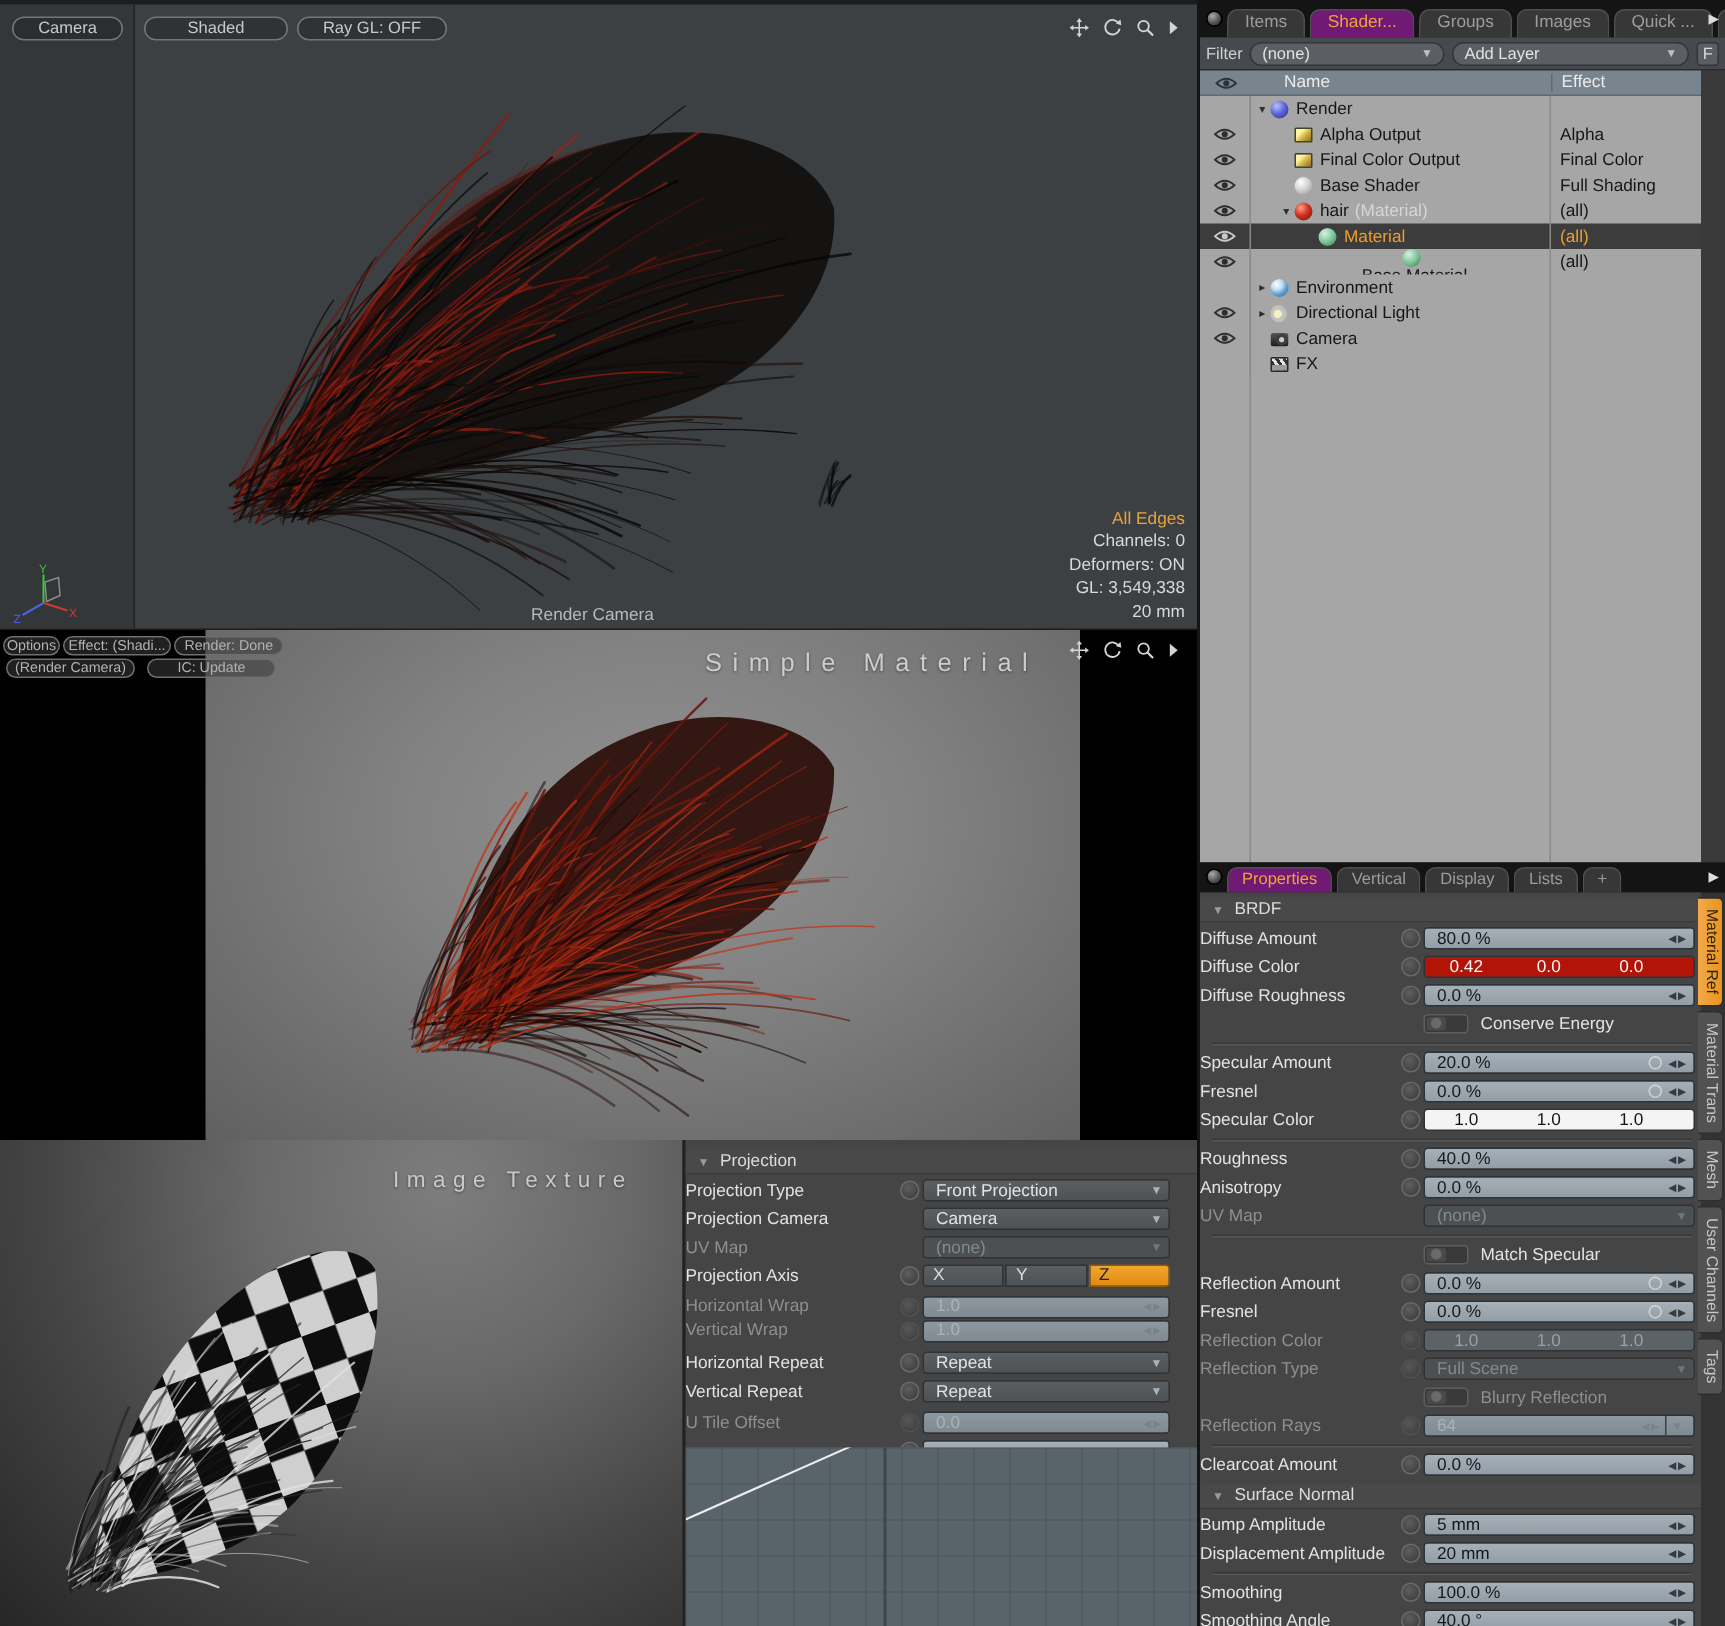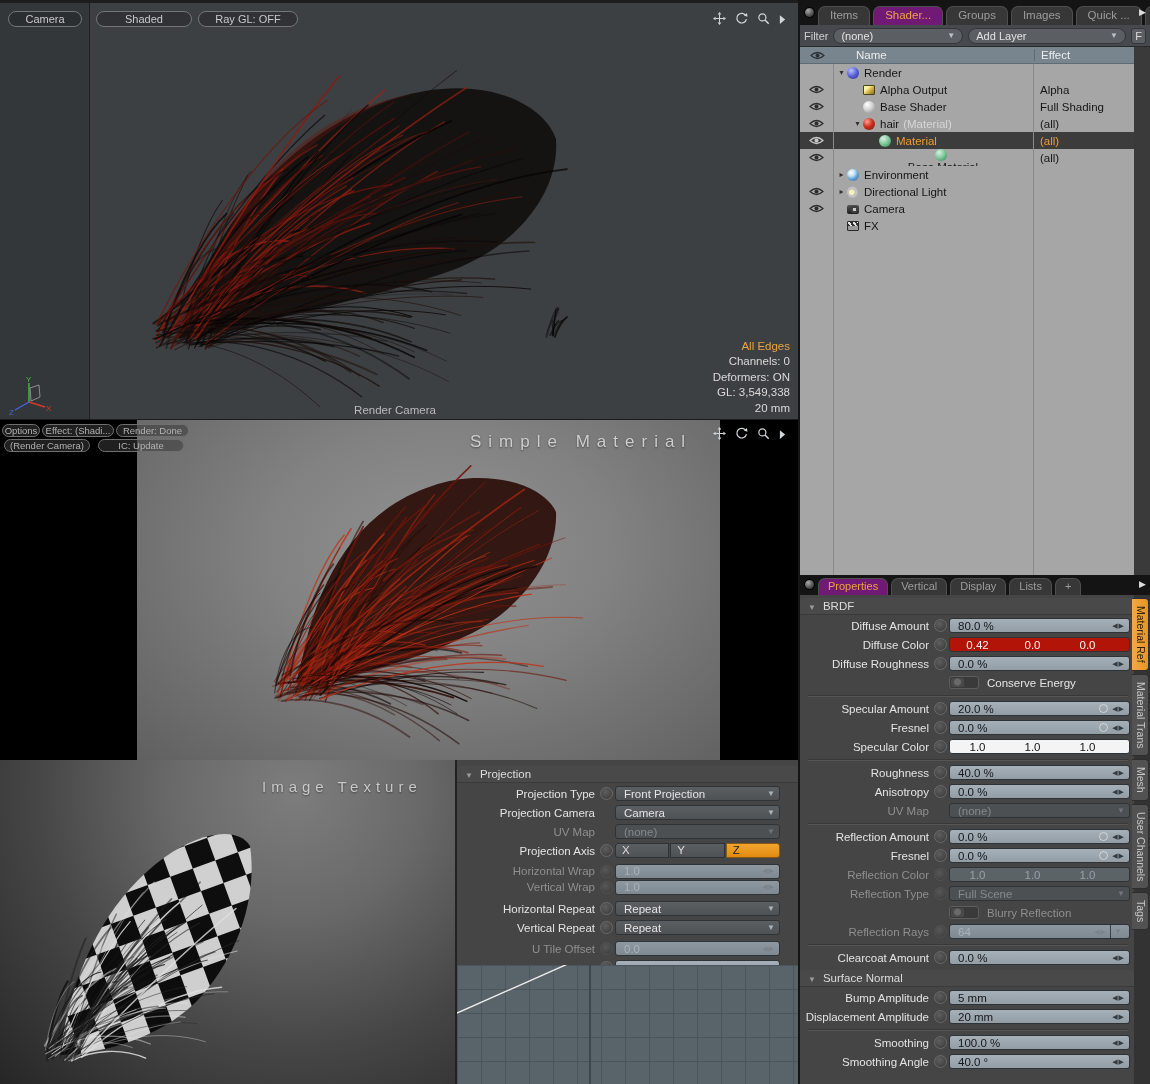--- a/index.html
+++ b/index.html
@@ -88,21 +88,21 @@
 
 .props{position:absolute;left:798px;top:575px;width:352px;height:509px;background:#333;border-left:2px solid #151515}
 .propsBody{position:absolute;left:0;top:20px;width:334px;height:489px;overflow:hidden;background:#454545}
 .sideTabs{position:absolute;right:0;top:23px;width:18px;display:flex;flex-direction:column;gap:3px}
 .sideTab{writing-mode:vertical-rl;width:17px;border:1px solid #2e2e2e;border-left:none;border-radius:0 4px 4px 0;background:#525252;color:#c6c6c6;font-size:10.5px;padding:7px 1px;text-align:center;white-space:nowrap}
 .sideTab.active{background:linear-gradient(90deg,#f2a94a,#e8951f);color:#2d2008}
 .sectionHead{height:17px;line-height:17px;background:#494949;border-bottom:1px solid #3a3a3a;border-radius:3px 3px 0 0;color:#dcdcdc;padding-left:8px;margin:3px 0 1px;font-size:11.5px}
 .sectionHead .tri{color:#9a9a9a;font-size:8px;margin-right:7px}
 .prow{height:19px;display:flex;align-items:center}
 .prow.cmp{height:16px}
-.plabel{width:134px;text-align:right;padding-right:5px;color:#e3e3e3;font-size:11.5px;white-space:nowrap;flex:none;overflow:hidden}
+.plabel{width:134px;padding-right:5px;color:#e3e3e3;font-size:11.5px;white-space:nowrap;flex:none;overflow:hidden}
 .prow.dis .plabel{color:#8f8f8f}
 .ptoggle{width:13px;height:13px;border-radius:50%;border:1px solid #6a6a6a;background:radial-gradient(circle at 40% 35%,#5e5e5e,#383838);margin-right:2px;flex:none}
 .prow.dis .ptoggle{border-color:#555;opacity:.75}
 .noTog{width:15px;flex:none}
 .pfield{flex:1;height:15px;margin-right:4px;border-radius:3px;background:linear-gradient(180deg,#a6b0b8,#939da6);border:1px solid #2e3338;display:flex;align-items:center;color:#14181c;padding:0 4px 0 8px;font-size:11.5px;position:relative;overflow:hidden}
 .prow.dis .pfield{background:linear-gradient(180deg,#8e98a0,#7f8991);color:#a9b3ba}
 .stepper{margin-left:auto;font-size:7px;color:#343b41;letter-spacing:1px;flex:none}
 .stepper.nml{margin-left:4px}
 .prow.dis .stepper{color:#79838b}
 .texdot{width:9px;height:9px;border:1.5px solid rgba(250,250,250,.55);border-radius:50%;margin-left:auto;flex:none}
@@ -409,20 +409,34 @@
           </span>
           <span class="fxC">Alpha</span>
         </div>
         <div class="trow">
           <span class="eyeC">
             <svg width="15" height="9" viewBox="0 0 15 9">
               <path d="M1 4.5 Q7.5 -1.5 14 4.5 Q7.5 10.5 1 4.5 Z" fill="none" stroke="currentColor" stroke-width="1.2"></path>
               <circle cx="7.5" cy="4.5" r="2" fill="currentColor"></circle>
             </svg>
           </span>
+          <span class="nameC" style="padding-left: 18px;">
+            <span class="exp"></span>
+            <span class="ticon" data-icon="image"></span>
+            <span class="tlabel">Final Color Output</span>
+          </span>
+          <span class="fxC">Final Color</span>
+        </div>
+        <div class="trow">
+          <span class="eyeC">
+            <svg width="15" height="9" viewBox="0 0 15 9">
+              <path d="M1 4.5 Q7.5 -1.5 14 4.5 Q7.5 10.5 1 4.5 Z" fill="none" stroke="currentColor" stroke-width="1.2"></path>
+              <circle cx="7.5" cy="4.5" r="2" fill="currentColor"></circle>
+            </svg>
+          </span>
           <span class="nameC" style="padding-left: 18px; align-items: center;">
             <span class="exp"></span>
             <span class="ticon" data-icon="sphere-white"></span>
             <span class="tlabel">Base Shader</span>
           </span>
           <span class="fxC">Full Shading</span>
         </div>
         <div class="trow">
           <span class="eyeC">
             <svg width="15" height="9" viewBox="0 0 15 9">
@@ -964,20 +978,24 @@
         </div>
         <div class="prow dis">
           <span class="plabel">UV Map</span>
           <span class="noTog"></span>
           <div class="pfield drop">
             <span>(none)</span>
             <span class="darr">▼</span>
           </div>
         </div>
         <div class="pdivider"></div>
+        <div class="prow pcheck">
+          <span class="checkbox"></span>
+          <span class="clabel">Match Specular</span>
+        </div>
         <div class="prow">
           <span class="plabel">Reflection Amount</span>
           <span class="ptoggle"></span>
           <div class="pfield">
             <span class="fval">0.0 %</span>
             <span class="texdot"></span>
             <span class="stepper nml">◀▶</span>
           </div>
         </div>
         <div class="prow">

